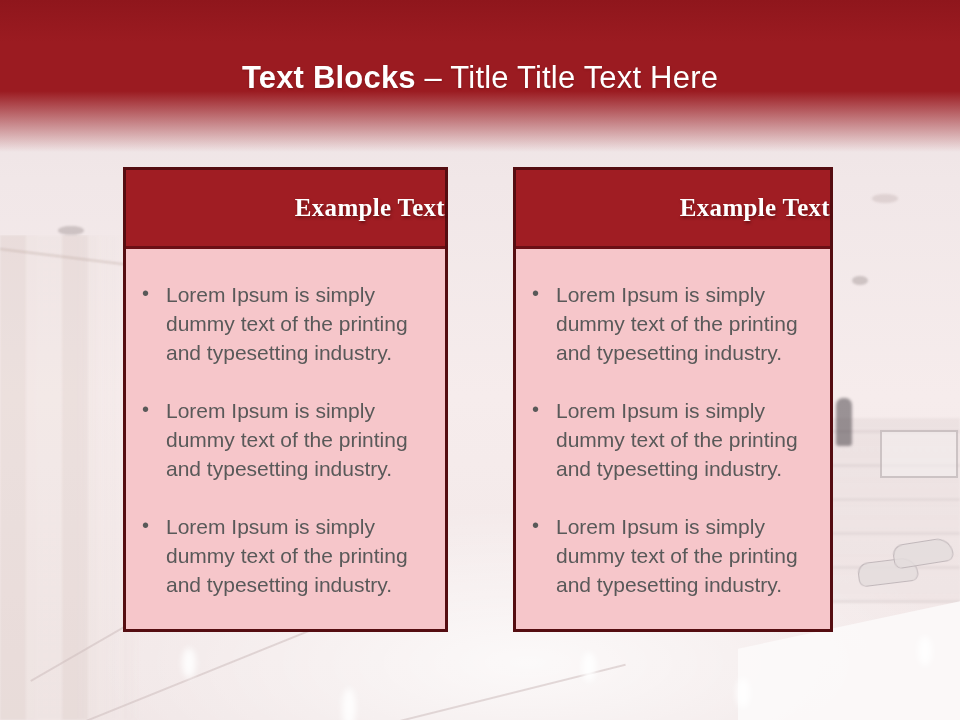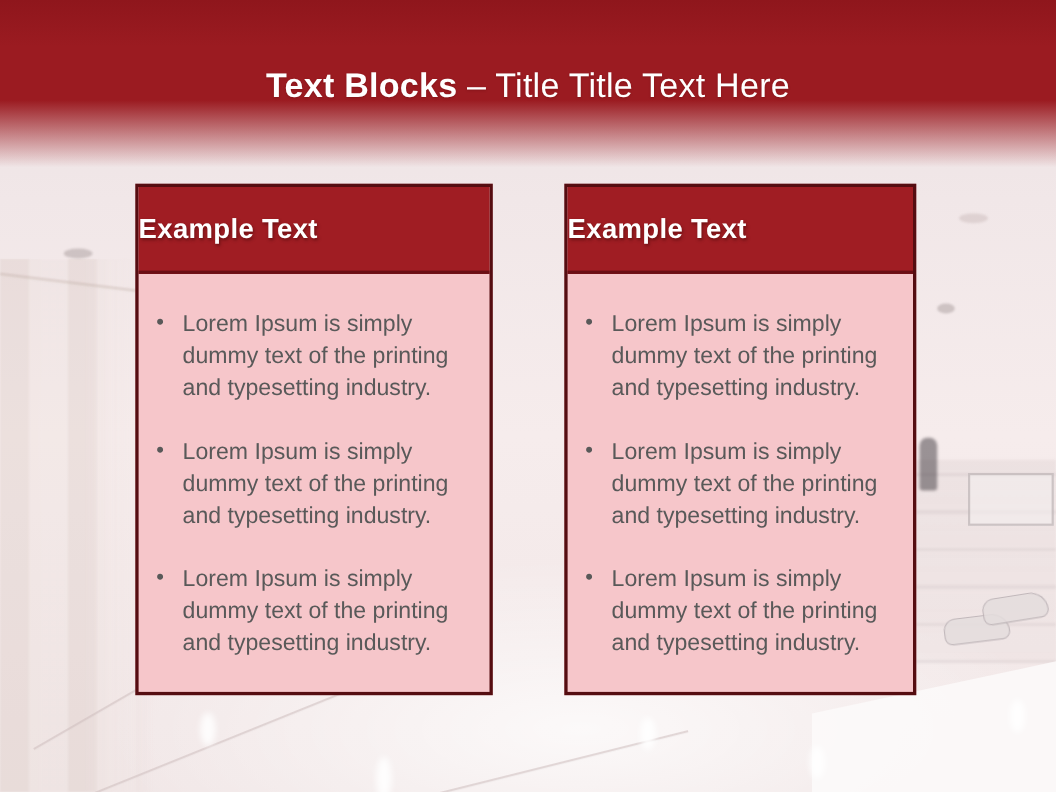--- a/index.html
+++ b/index.html
@@ -66,23 +66,23 @@
   .title-bold{font-weight:700;text-align:right;}
   .title-rest{white-space:pre;}
 
   
   .card{position:absolute;top:167px;height:465px;box-sizing:border-box;
     border:3px solid var(--card-border);background:var(--body-pink);}
   .card-left{left:123px;width:325px;}
   .card-right{left:513px;width:320px;}
   .card-header{height:76px;box-sizing:content-box;
     background:var(--header-red);border-bottom:3px solid var(--divider-red);
-    display:flex;align-items:center;justify-content:flex-start;
+    display:flex;align-items:center;justify-content:flex-end;
     color:#fff;font-size:25px;font-weight:700;letter-spacing:.3px;
-    text-shadow:1px 2px 3px rgba(40,0,0,.45);}
+    text-shadow:1px 2px 3px rgba(40,0,0,.45);font-family:Liberation Serif, serif;}
   .card-body{padding:31px 12px 0 0;}
   .bullet-list{list-style:none;margin:0;padding:0;}
   .bullet-item{position:relative;padding-left:40px;
     font-size:21px;line-height:29px;color:var(--body-text);}
   .bullet-item + .bullet-item{margin-top:29px;}
   .bullet{position:absolute;left:16px;top:-1px;font-size:20px;color:var(--body-text);}
 </style>
 </head>
 <body>
 

